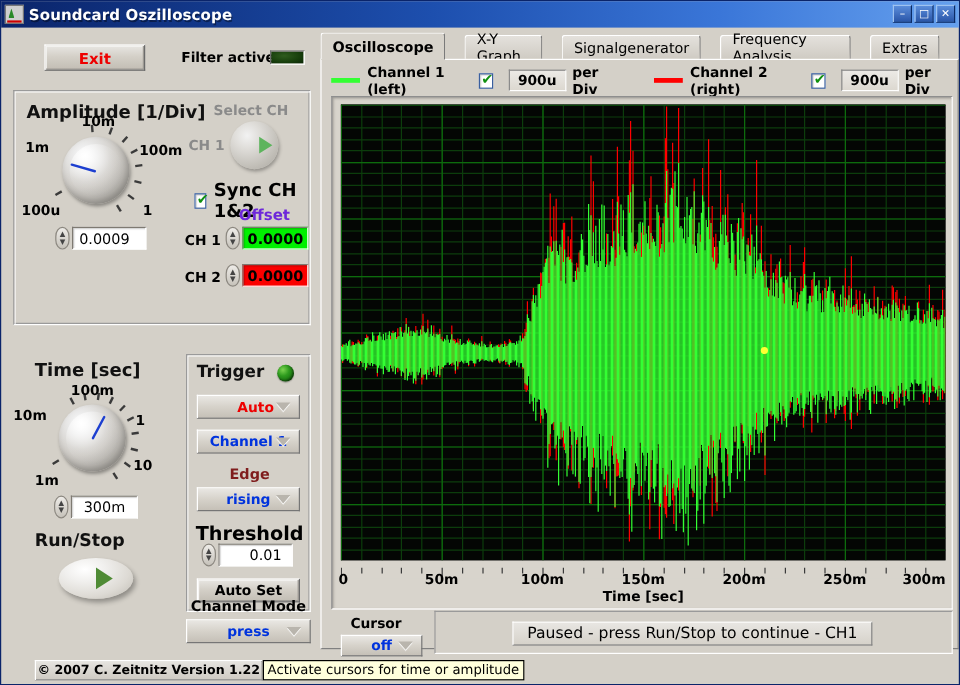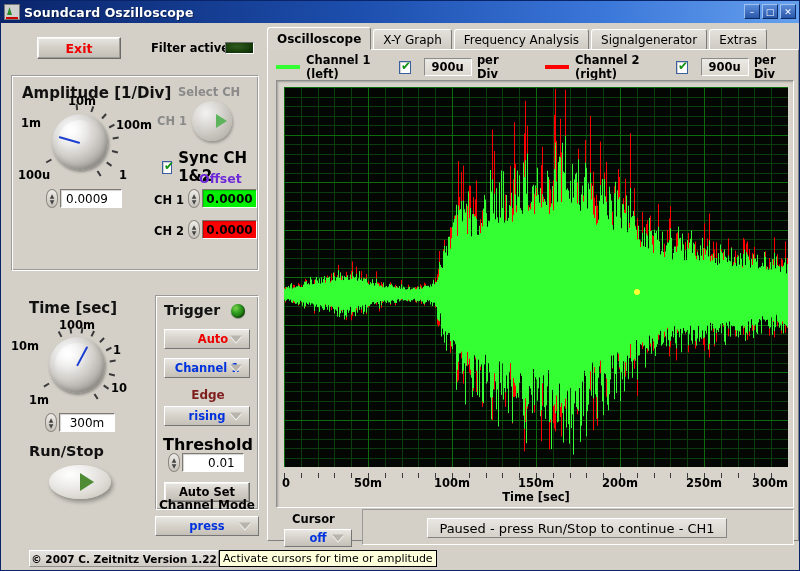--- a/index.html
+++ b/index.html
@@ -207,21 +207,21 @@
     border: 1px solid; border-color:#ffffff #8d8d8d #8d8d8d #ffffff;
     display: flex; align-items: center; justify-content: center;
     font-size: 10.5px; font-weight: bold; color:#000;
   }
 
   
   .right-col { position: absolute; left: 266px; top: 26px; width: 532px; height: 540px; }
 
   .tabstrip { position: absolute; left: 0; top: 0; height: 23px; display: flex; align-items: flex-end; }
   .tab {
-    height: 21px; padding: 0 9px; margin-right: 2px;
+    height: 21px; padding: 0 9px; margin-right: 16px;
     background: linear-gradient(to bottom,#e4e1dc,#cfcbc3);
     border: 1px solid; border-color:#ffffff #7a7a7a #d4d0c8 #ffffff;
     border-radius: 3px 3px 0 0;
     display: flex; align-items: center;
     font-size: 12px; color:#000;
   }
   .tab.active {
     height: 23px; background: #d7d3cb; font-weight: bold;
     border-bottom-color: #d7d3cb; z-index: 2;
   }
@@ -431,22 +431,22 @@
     </div>
 
     <div class="copyright">© 2007   C. Zeitnitz Version 1.22</div>
   </div>
 
   <div class="right-col">
 
     <div class="tabstrip">
       <div class="tab active">Oscilloscope</div>
       <div class="tab">X-Y Graph</div>
+      <div class="tab">Signalgenerator</div>
       <div class="tab">Frequency Analysis</div>
-      <div class="tab">Signalgenerator</div>
       <div class="tab">Extras</div>
     </div>
 
     <div class="tabpanel">
 
       <div class="legend-row">
         <span class="legend-line" style="background:#33ff33;"></span>
         <span>Channel 1 (left)</span>
         <span class="chk" style="margin:0 8px 0 6px;"></span>
         <span class="perdiv-field">900u</span>

